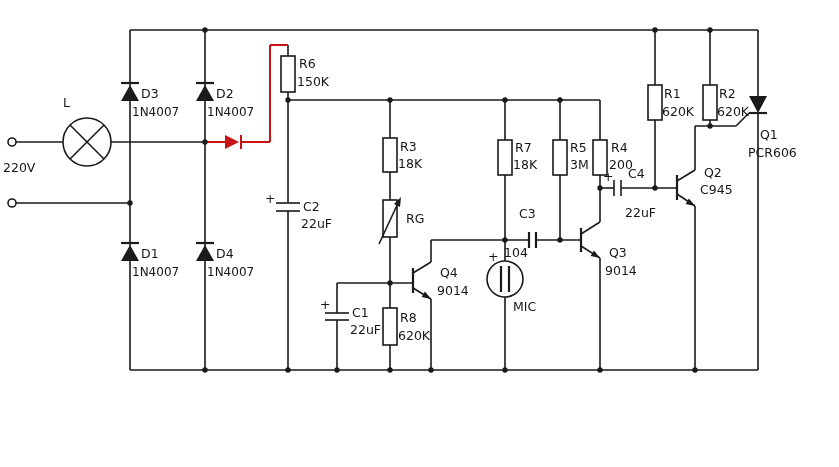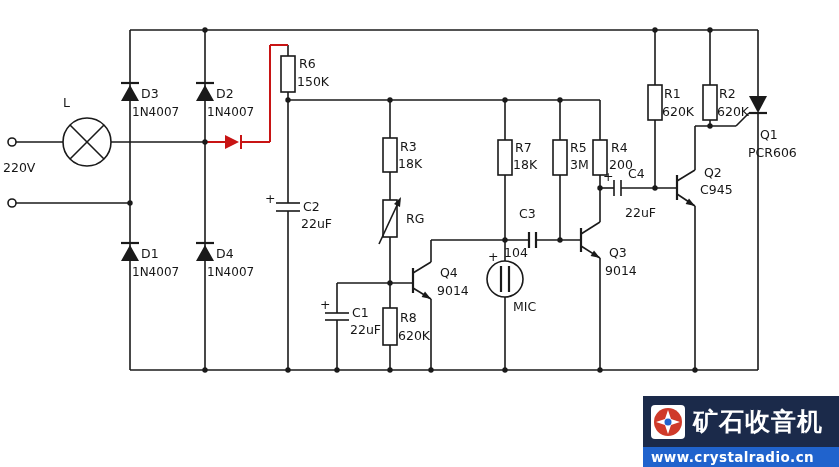--- a/index.html
+++ b/index.html
@@ -274,28 +274,14 @@
         <circle class="dot" cx="288" cy="370" r="2.7"></circle>
         <circle class="dot" cx="337" cy="370" r="2.7"></circle>
     <circle class="dot" cx="390" cy="370" r="2.7"></circle>
         <circle class="dot" cx="431" cy="370" r="2.7"></circle>
         <circle class="dot" cx="505" cy="370" r="2.7"></circle>
     <circle class="dot" cx="600" cy="370" r="2.7"></circle>
         <circle class="dot" cx="695" cy="370" r="2.7"></circle>
   </g>
 </svg>
 
-<div class="watermark">
-  <div class="wm-main">
-    <svg class="wm-logo" viewBox="0 0 36 36">
-      <rect x="1" y="1" width="34" height="34" rx="4" fill="#ffffff"></rect>
-      <circle cx="18" cy="18" r="14" fill="#cf3a2a"></circle>
-      <polygon points="18,6 21,15 30,18 21,21 18,30 15,21 6,18 15,15" fill="#ffffff"></polygon>
-      <circle cx="18" cy="18" r="3.5" fill="#2063cd"></circle>
-    </svg>
-    <span class="wm-name">矿石收音机</span>
-  </div>
-  <div class="wm-strip">
-    <span>www.crystalradio.cn</span>
-  </div>
+
 </div>
 
-</div>
-
 </body></html>

